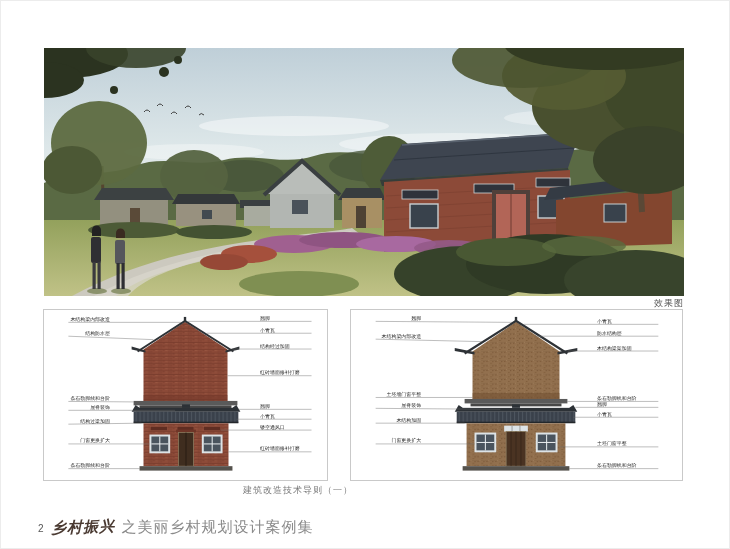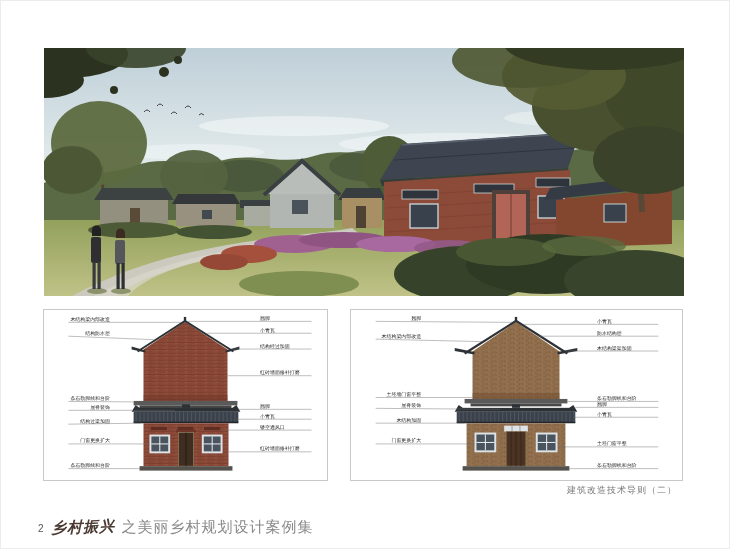--- a/index.html
+++ b/index.html
@@ -198,20 +198,21 @@
         <rect x="53.5" y="214" width="3.2" height="27" fill="#3a3a3e"></rect>
         <circle cx="76" cy="187" r="3.6" fill="#b98f78"></circle>
         <path d="M72,185 a4.5,4.5 0 0 1 9,0 l0,5 -9,0 Z" fill="#3a2a20"></path>
         <rect x="71" y="192" width="10" height="24" rx="2" fill="#55565c"></rect>
         <rect x="72.5" y="215" width="3.2" height="26" fill="#2e2e33"></rect>
         <rect x="77.5" y="215" width="3.2" height="26" fill="#2e2e33"></rect>
       </g>
     </svg>
   </div>
 
+  <div class="render-caption">效果图</div>
 
   <div class="panel panel-left">
     <svg width="283" height="170" viewBox="0 0 285 172" xmlns="http://www.w3.org/2000/svg">
       <defs>
         <pattern id="brickP" width="10" height="3.6" patternUnits="userSpaceOnUse">
           <rect width="10" height="3.6" fill="#8c4a38"></rect>
           <rect width="10" height="0.5" fill="#6f3527"></rect>
           <rect x="0" y="0.5" width="0.5" height="1.3" fill="#6f3527" opacity="0.7"></rect>
           <rect x="5" y="2" width="0.5" height="1.3" fill="#6f3527" opacity="0.7"></rect>
           <rect x="2" y="1" width="2.5" height="0.8" fill="#9a5a44" opacity="0.8"></rect>
@@ -437,21 +438,21 @@
           <line x1="210" y1="138.5" x2="310" y2="138.5"></line>
         </g>
         <g>
           <text x="248" y="159">条石勒脚线和台阶</text>
           <line x1="220" y1="160.5" x2="310" y2="160.5"></line>
         </g>
       </g>
     </svg>
   </div>
 
-  <div class="panel-caption cap-right">建筑改造技术导则（二）</div>
+  <div class="panel-caption cap-left">建筑改造技术导则（一）</div>
 
   <div class="footer">
     <span class="num">2</span>
     <span class="brand">乡村振兴</span>
     <span class="sub">之美丽乡村规划设计案例集</span>
   </div>
 
 </div>
 
 </body></html>

